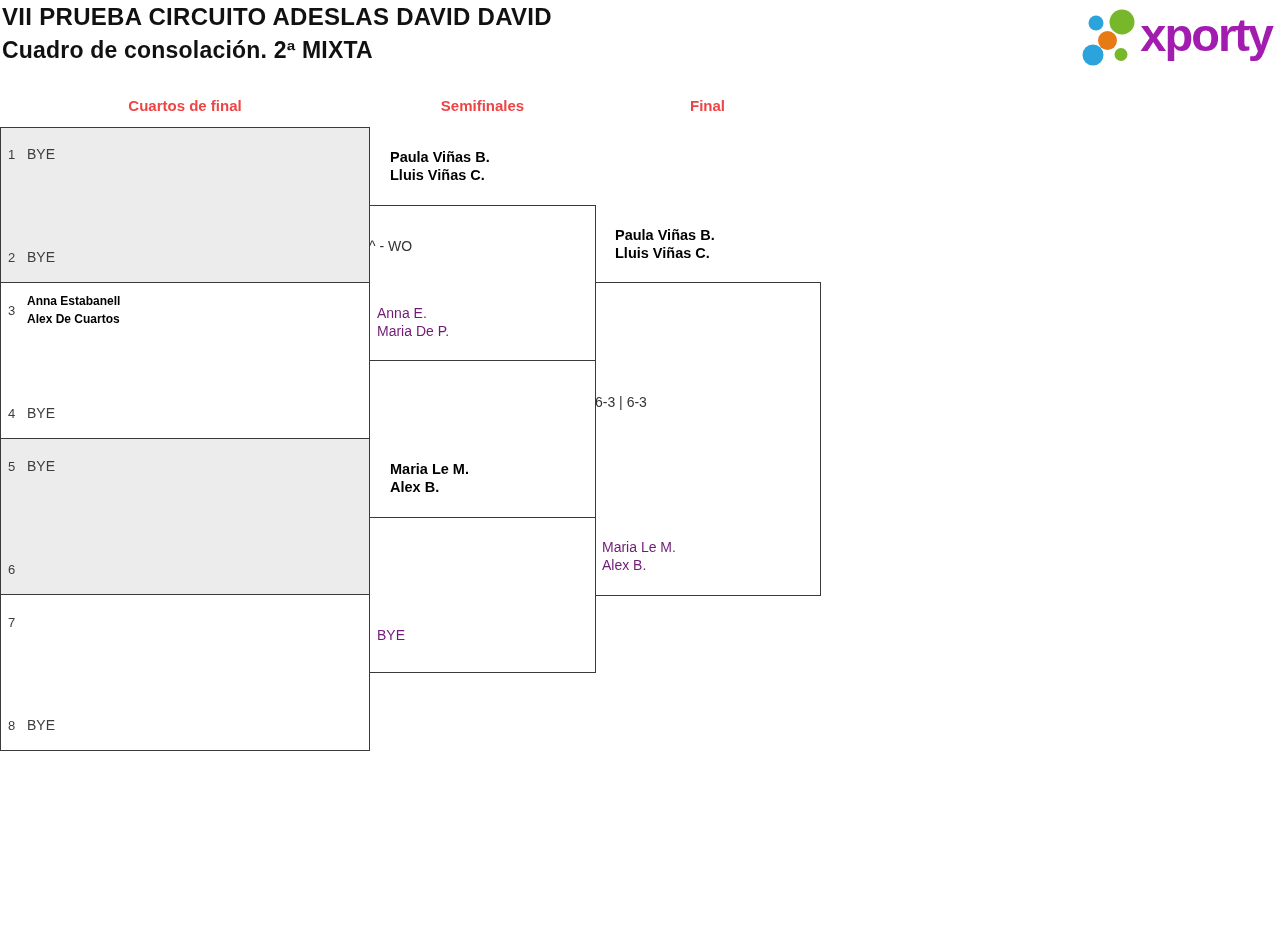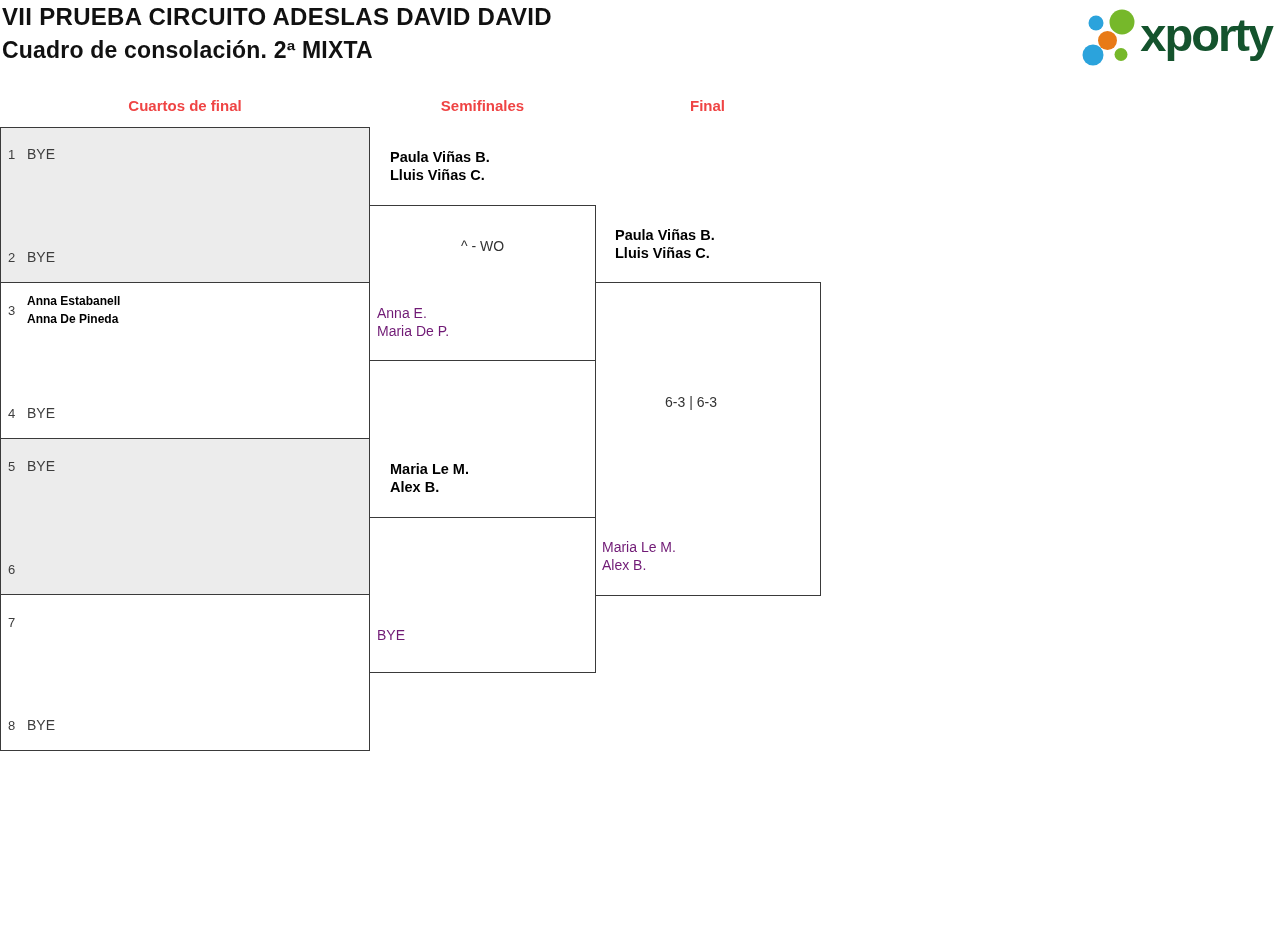--- a/index.html
+++ b/index.html
@@ -38,41 +38,41 @@
   }
   .slot .seed { width:19px; flex:none; font-size:13px; color:#3d3d3d; }
   .slot.two-line { align-items:center; }
   .slot.two-line .nm { font-weight:bold; color:#000; font-size:12px; line-height:18px; }
   .team {
     position:absolute; font-size:14px; line-height:18px; color:#701a75;
     white-space:nowrap;
   }
   .team.bold { font-weight:bold; color:#000; font-size:14.5px;margin-left:13px; }
   .result {
-    position:absolute; font-size:14px; color:#333; text-align:center;
+    position:absolute; font-size:14px; color:#333; text-align:left;
     line-height:16px;
   }
 </style>
 </head>
 <body>
 
 <div class="title">VII PRUEBA CIRCUITO ADESLAS DAVID DAVID</div>
 <div class="subtitle">Cuadro de consolación. 2ª MIXTA</div>
 
 <div class="logo">
   <span>
     <svg width="70" height="74" viewBox="0 0 70 74">
       <circle cx="48" cy="20" r="12.5" fill="#76b82a"></circle>
       <circle cx="22" cy="21" r="7.5" fill="#2ba3dc"></circle>
       <circle cx="33.5" cy="38.5" r="9.5" fill="#e87a16"></circle>
       <circle cx="19" cy="53" r="10.5" fill="#2ba3dc"></circle>
       <circle cx="47" cy="52.5" r="6.5" fill="#76b82a"></circle>
     </svg>
   </span>
-  <div class="logo-word" style="color:#14532d">xporty</div>
+  <div class="logo-word" style="color:#a21caf">xporty</div>
 </div>
 
 <div class="round-header" style="left:0;width:370px">Cuartos de final</div>
 <div class="round-header" style="left:370px;width:225px">Semifinales</div>
 <div class="round-header" style="left:595px;width:225px">Final</div>
 
 <div class="box gray" style="left:0;top:127px;width:370px;height:156px"></div>
 <div class="box" style="left:0;top:282px;width:370px;height:157px"></div>
 <div class="box gray" style="left:0;top:438px;width:370px;height:157px"></div>
 <div class="box" style="left:0;top:594px;width:370px;height:157px"></div>
@@ -87,21 +87,21 @@
   <span class="nm">BYE</span>
 </div>
 <div class="slot" style="top:249px">
   <span class="seed">2</span>
   <span class="nm">BYE</span>
 </div>
 <div class="slot two-line" style="top:292px">
   <span class="seed">3</span>
   <span class="nm">
     <div>Anna Estabanell</div>
-    <div>Anna De Pineda</div>
+    <div>Alex De Cuartos</div>
   </span>
 </div>
 <div class="slot" style="top:405px">
   <span class="seed">4</span>
   <span class="nm">BYE</span>
 </div>
 <div class="slot" style="top:458px">
   <span class="seed">5</span>
   <span class="nm">BYE</span>
 </div>

